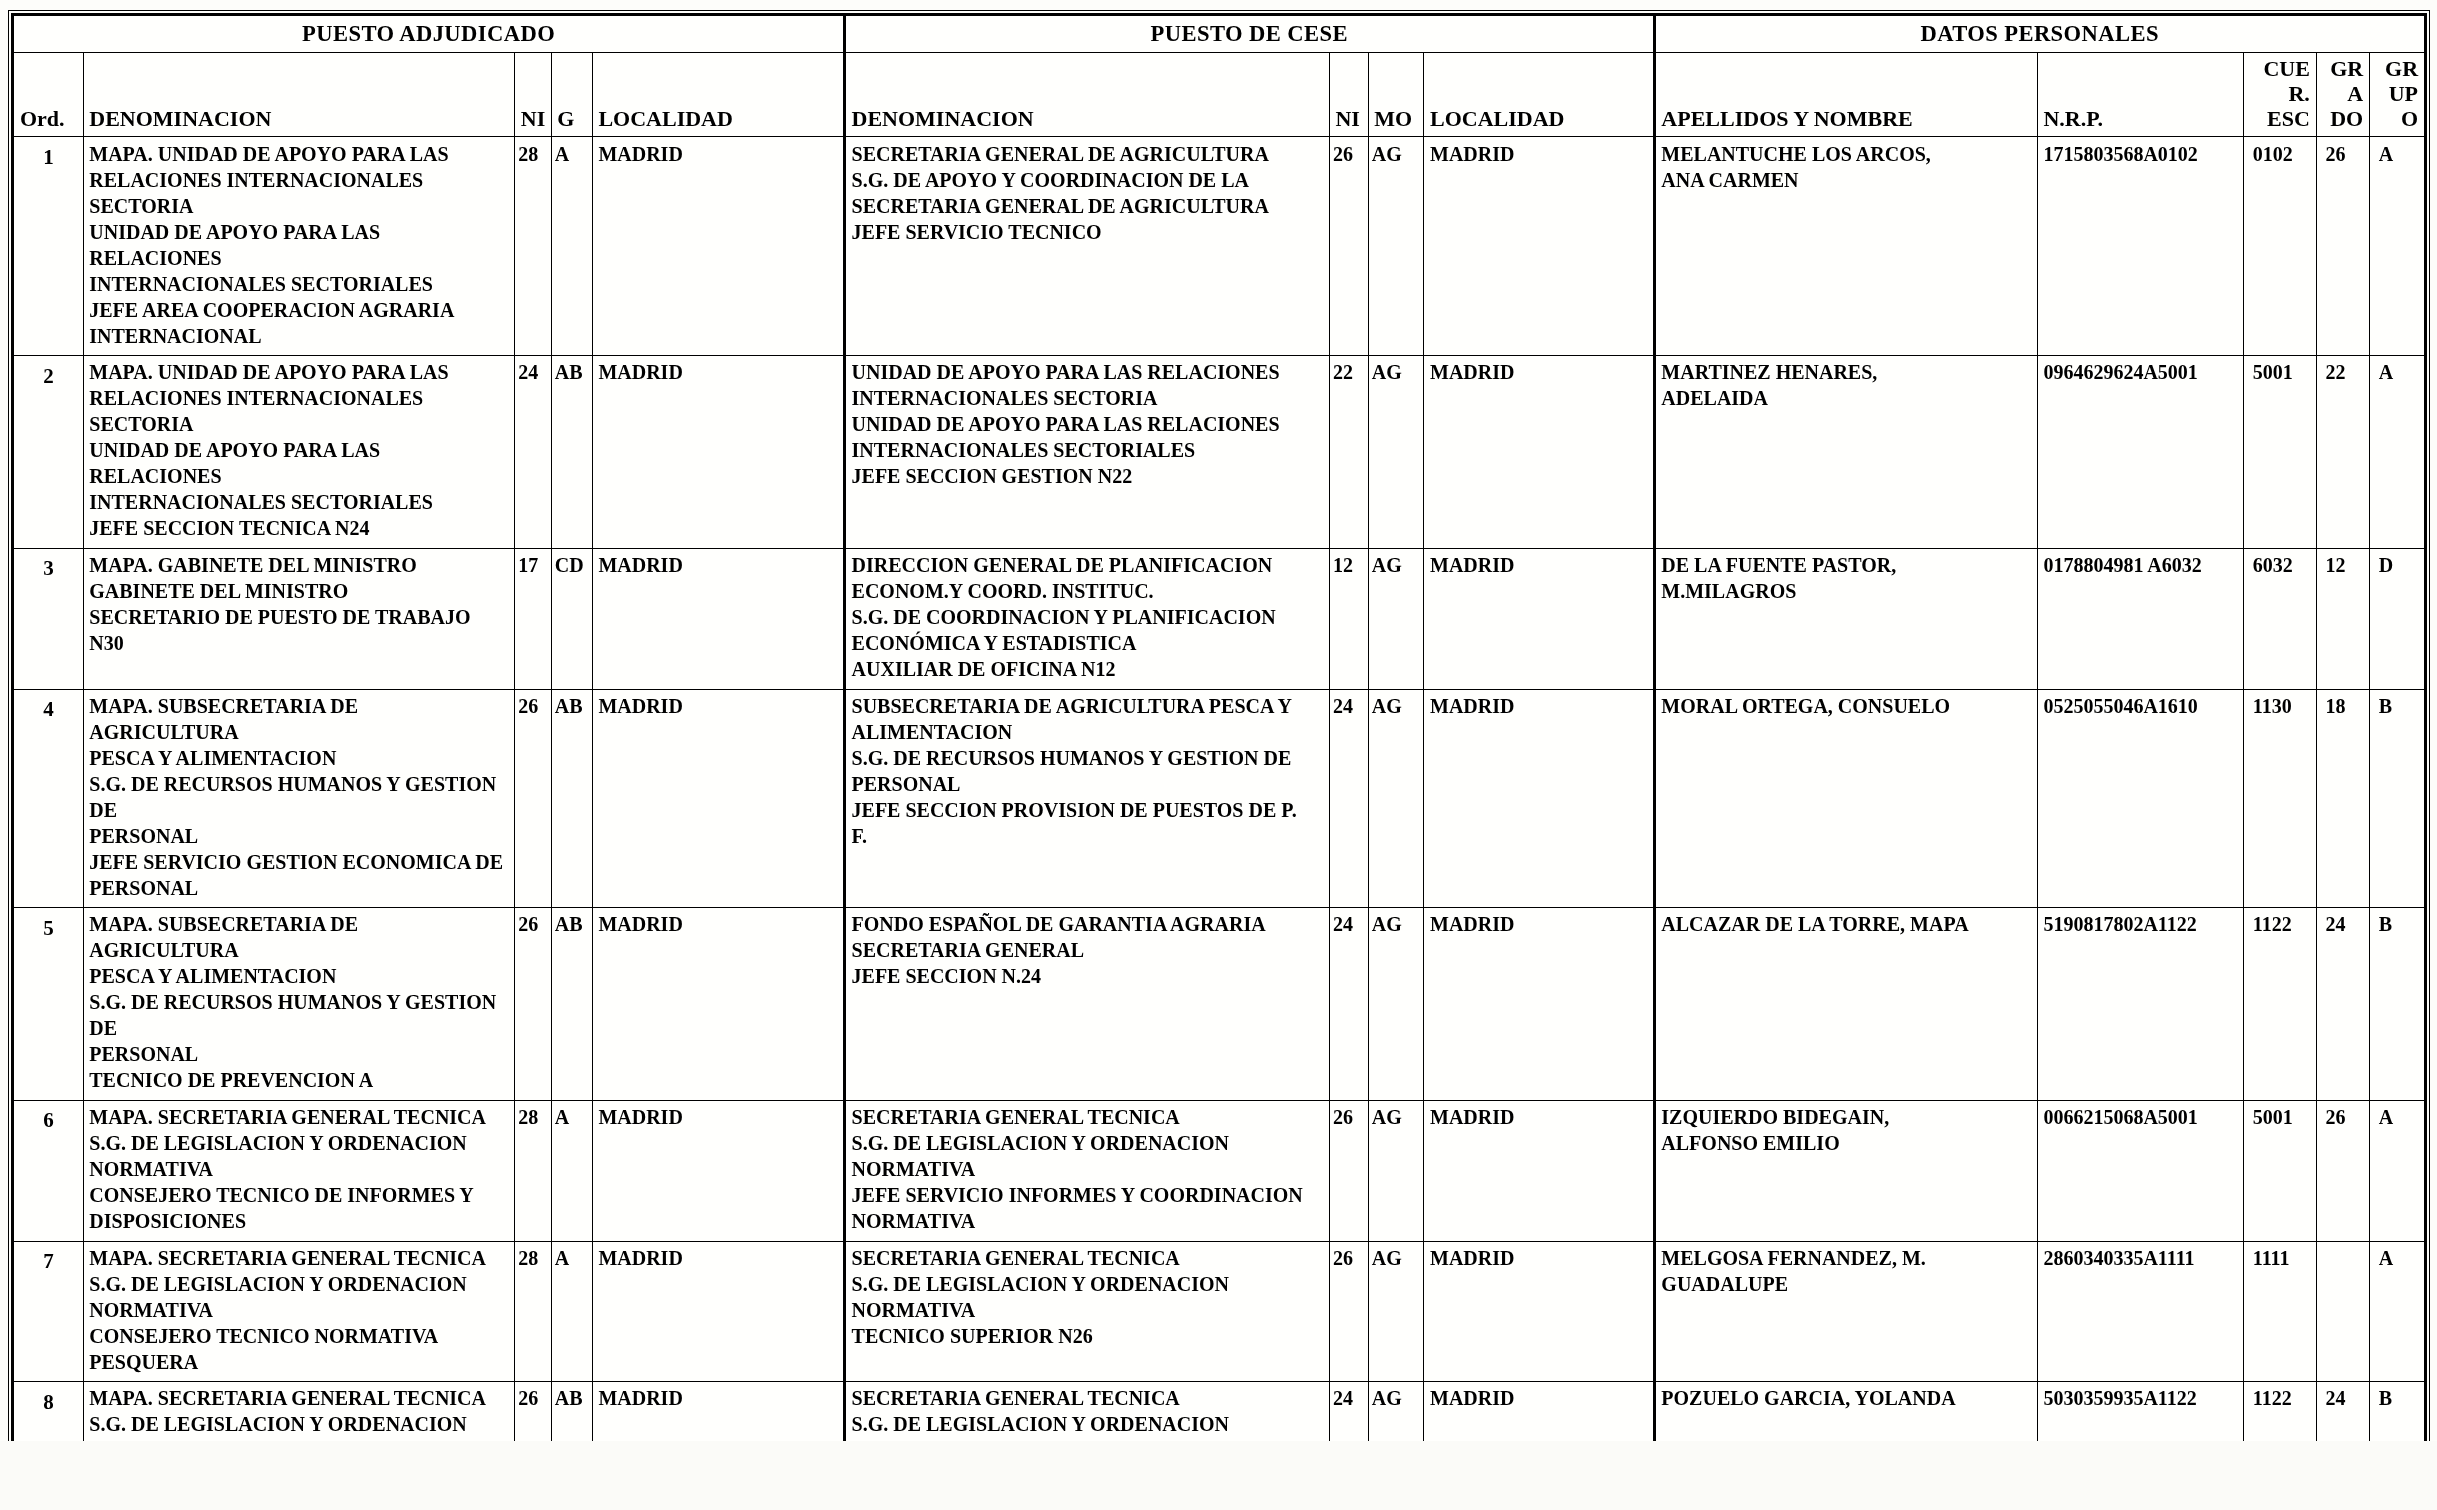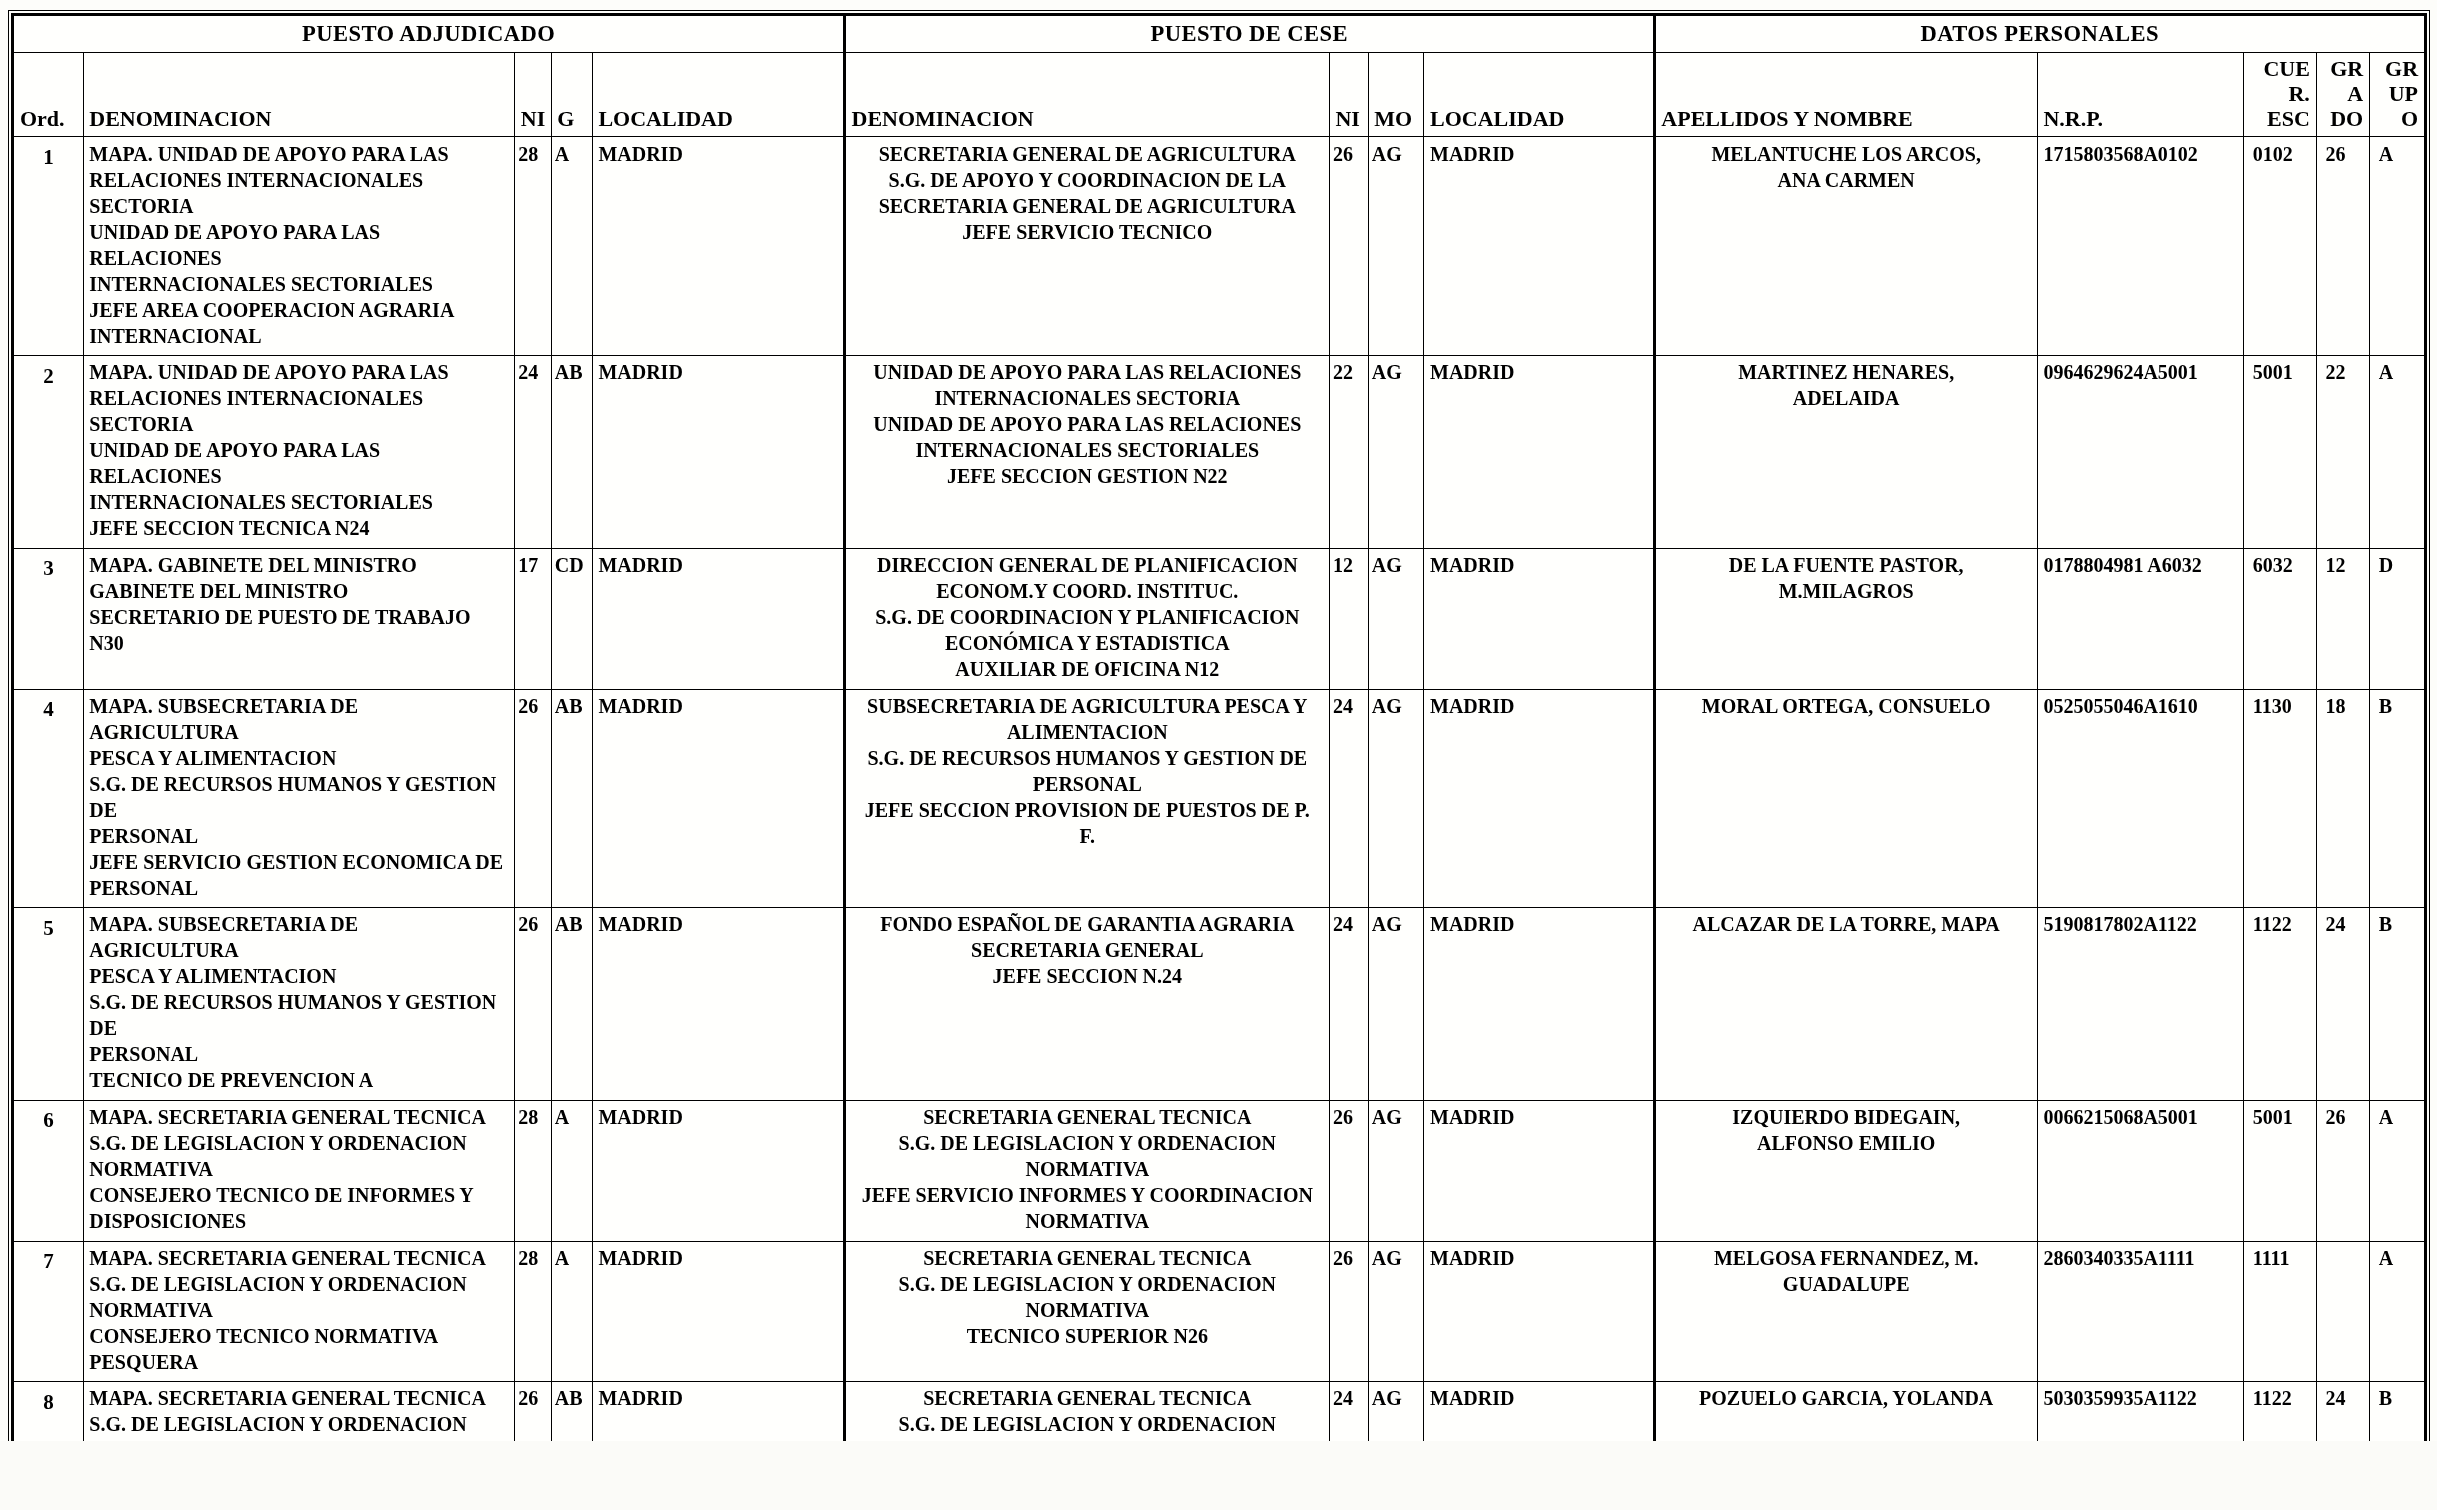--- a/index.html
+++ b/index.html
@@ -56,21 +56,21 @@
   }
   td.c-ord {
     text-align: center;
     font-size: 21px;
     padding-top: 6.5px;
   }
   td.c-denom, td.c-name { white-space: pre-line; }
   td.c-small { padding-left: 3.2px; padding-right: 1.6px; }
   td.c-nrp { padding-right: 1.6px; }
   td.c-num { padding-left: 9px; padding-right: 1.6px; }
-  .thick-left { border-left: 3.2px solid #000; text-align: center; }
+  .thick-left { border-left: 3.2px solid #000; }
   thead tr.group-row th { border-bottom: 1.6px solid #000; }
 </style>
 </head>
 <body>
 
 <div class="page">
   <table class="doc-table">
     <colgroup>
       <col style="width:2.9%">
       <col style="width:17.8%">

